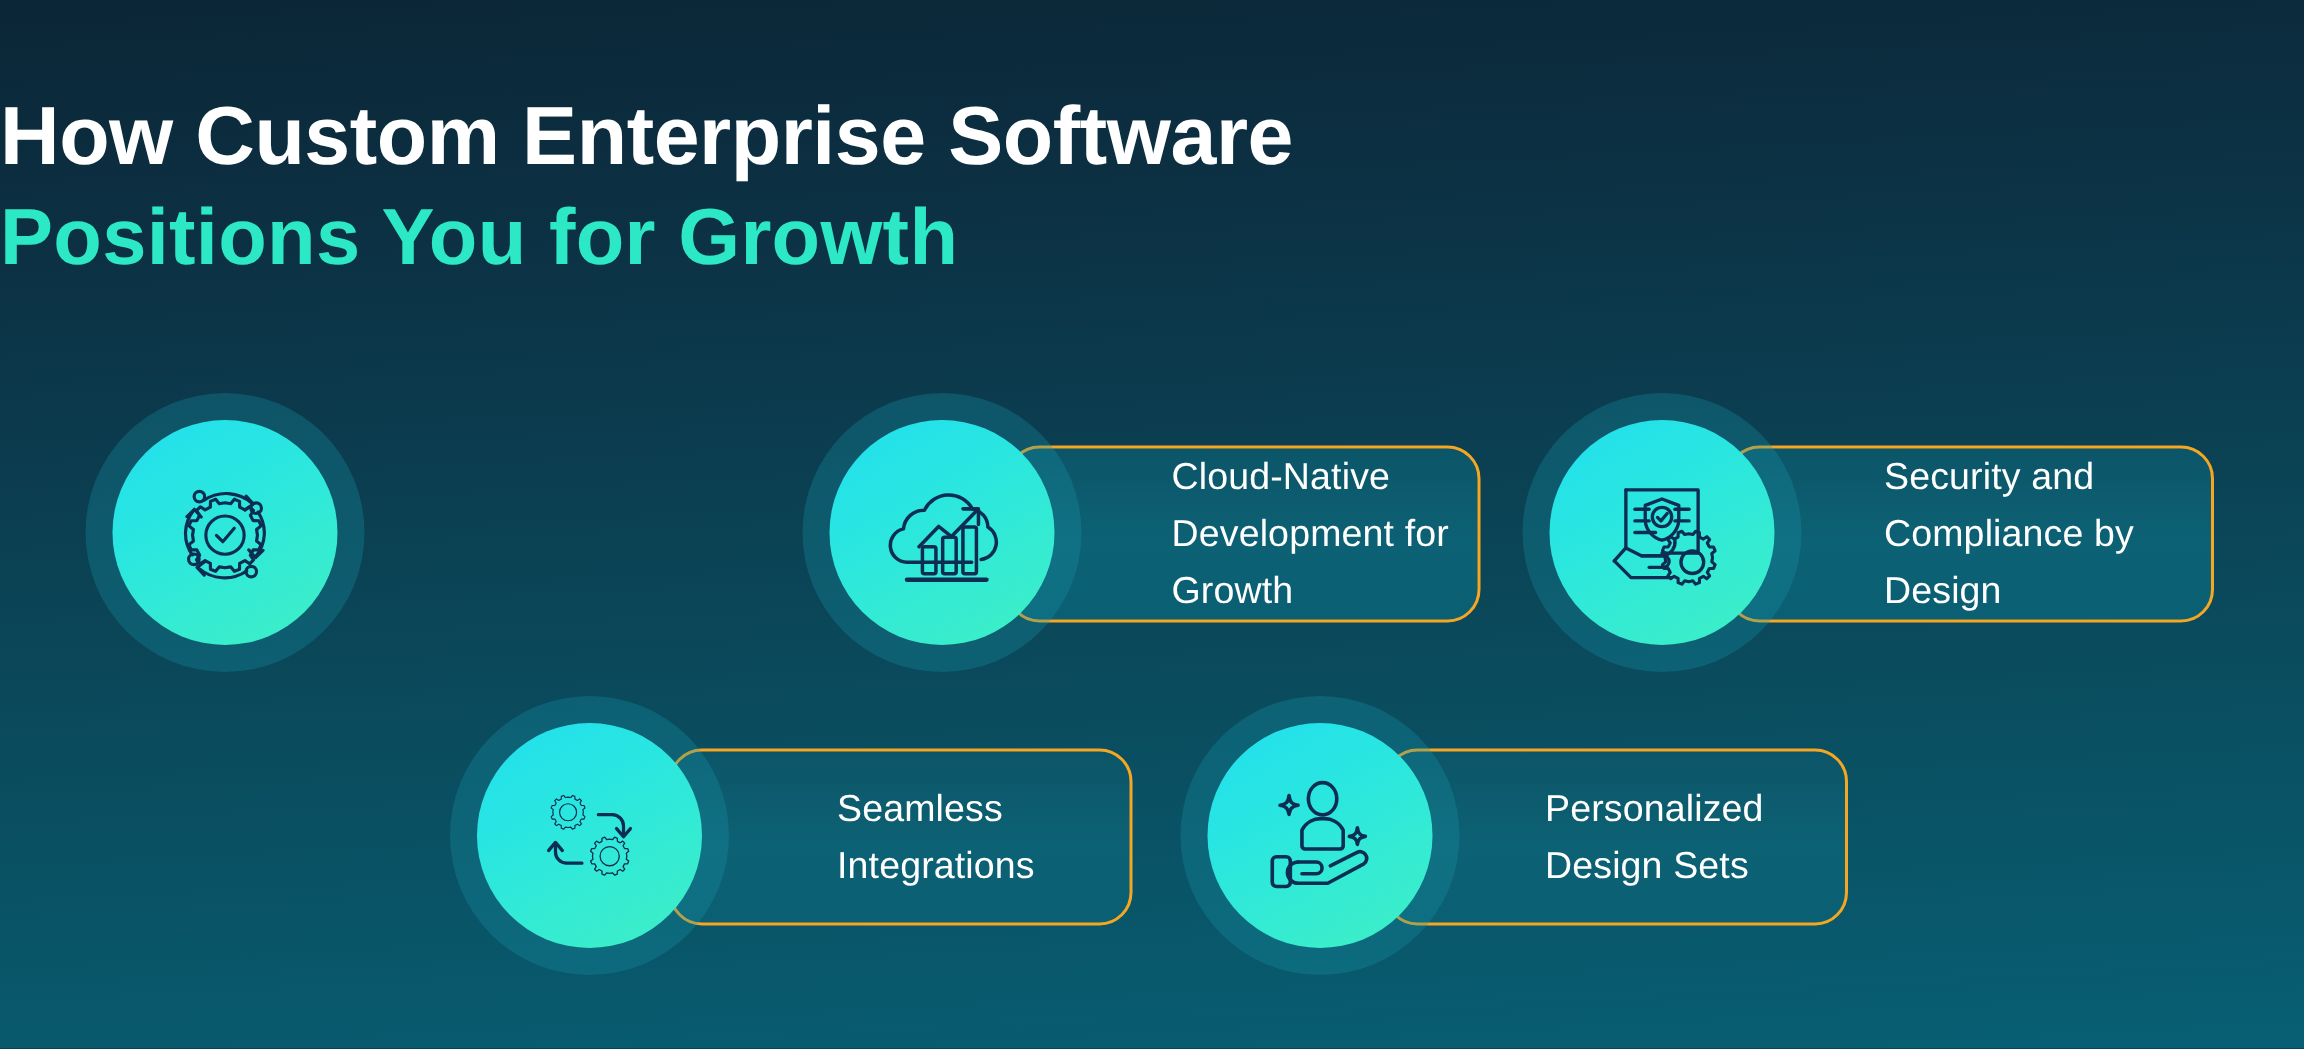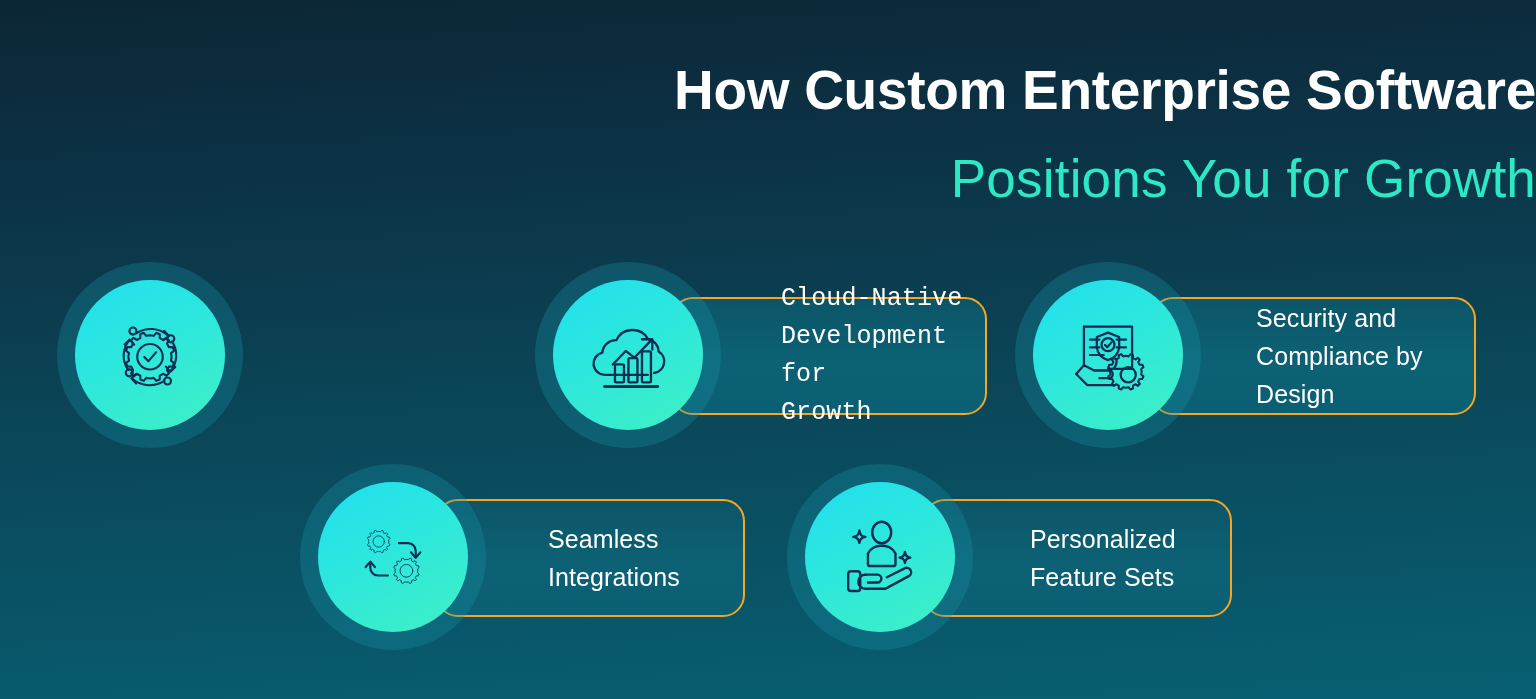--- a/index.html
+++ b/index.html
@@ -21,38 +21,38 @@
     background: linear-gradient(177deg, #0b2636 0%, #0c3346 26%, #0a4a5c 62%, #085f73 100%);
     overflow: hidden;
   }
 
   
   .title-block {
     position: absolute;
     top: 58px;
     left: 0;
     width: 1536px;
-    text-align: right;
+    text-align: left;
   }
   .title-line-1 {
     display: block;
     font-size: 55px;
     font-weight: bold;
     color: #ffffff;
     letter-spacing: -0.3px;
     line-height: 1.18;
   }
   .title-line-2 {
     display: block;
     font-size: 53px;
-    font-weight: normal;
+    font-weight: bold;
     color: #2de8c5;
     letter-spacing: 0.2px;
     line-height: 1.3;
-    margin-top: 22px;
+    margin-top: 2px;
   }
 
   
   .card {
     position: absolute;
     height: 150px;
   }
 
   .card-panel {
     position: absolute;
@@ -140,21 +140,21 @@
             <circle cx="30.6" cy="22.8" r="4"></circle>
             <circle cx="73.6" cy="31.6" r="4"></circle>
             <circle cx="26.4" cy="70.3" r="4"></circle>
             <circle cx="69.9" cy="79.6" r="4"></circle>
           </svg>
         </span>
       </div>
     </div>
   </div>
 
-  <div class="card" style="left:553px; top:280px; width:434px;font-family:Liberation Mono, monospace;">
+  <div class="card" style="left:553px; top:280px; width:434px;">
     <div class="card-panel" style="left:118px; width:316px; padding-left:108px;">
       <span class="card-label">Cloud-Native
 Development for
 Growth</span>
     </div>
     <div class="card-circle-wrap">
       <div class="card-glow"></div>
       <div class="card-circle">
         <span class="card-icon">
           <svg width="90" height="90" viewBox="0 0 100 100" fill="none" stroke="#0d2d52" stroke-width="2.6" stroke-linecap="round" stroke-linejoin="round">
@@ -206,21 +206,21 @@
 
             <path d="M72 57 75.5 57.7 77.8 54.9 81 56.2 81 59.8 84.3 61.5 87.2 59.5 89.6 61.9 87.6 64.8 89.3 68.1 92.9 68.2 94.2 71.4 91.4 73.7 92 77.2 91.4 80.7 94.2 83 92.9 86.2 89.3 86.3 87.6 89.6 89.6 92.5 87.2 94.9 84.3 92.9 81 94.6 81 98.2 77.8 99.5 75.5 96.7 72 97.4 68.5 96.7 66.2 99.5 63 98.2 63 94.6 59.7 92.9 56.8 94.9 54.4 92.5 56.4 89.6 54.7 86.3 51.1 86.2 49.8 83 52.6 80.7 52 77.2 52.6 73.7 49.8 71.4 51.1 68.2 54.7 68.1 56.4 64.8 54.4 61.9 56.8 59.5 59.7 61.5 63 59.8 63 56.2 66.2 54.9 68.5 57.7 Z" transform="translate(-1,-7) scale(0.92) translate(6,6)"></path>
             <circle cx="73.5" cy="73" r="8.8"></circle>
           </svg>
         </span>
       </div>
     </div>
   </div>
 
   <div class="card" style="left:318px; top:482px; width:427px;">
-    <div class="card-panel" style="left:118px; width:309px; padding-left:110px;">
+    <div class="card-panel" style="left:128px; width:309px; padding-left:110px;">
       <span class="card-label">Seamless
 Integrations</span>
     </div>
     <div class="card-circle-wrap">
       <div class="card-glow"></div>
       <div class="card-circle">
         <span class="card-icon">
           <svg width="84" height="84" viewBox="0 0 100 100" fill="none" stroke="#0d2d52" stroke-width="2.6" stroke-linecap="round" stroke-linejoin="round">
 
             <g transform="translate(33,33) scale(0.355) translate(-50,-50)">
@@ -240,21 +240,21 @@
             <path d="M17.5 62 23 55.5 28.5 62"></path>
           </svg>
         </span>
       </div>
     </div>
   </div>
 
   <div class="card" style="left:805px; top:482px; width:427px;">
     <div class="card-panel" style="left:118px; width:309px; padding-left:105px;">
       <span class="card-label">Personalized
-Feature Sets</span>
+Design Sets</span>
     </div>
     <div class="card-circle-wrap">
       <div class="card-glow"></div>
       <div class="card-circle">
         <span class="card-icon">
           <svg width="86" height="86" viewBox="0 0 100 100" fill="none" stroke="#0d2d52" stroke-width="2.8" stroke-linecap="round" stroke-linejoin="round">
 
             <ellipse cx="52" cy="21.5" rx="11" ry="12.5"></ellipse>
 
             <path d="M36 58 V46 A16 16 0 0 1 52 37 A16 16 0 0 1 68 46 V58 A2.5 2.5 0 0 1 65.5 60.5 H38.5 A2.5 2.5 0 0 1 36 58 Z"></path>

